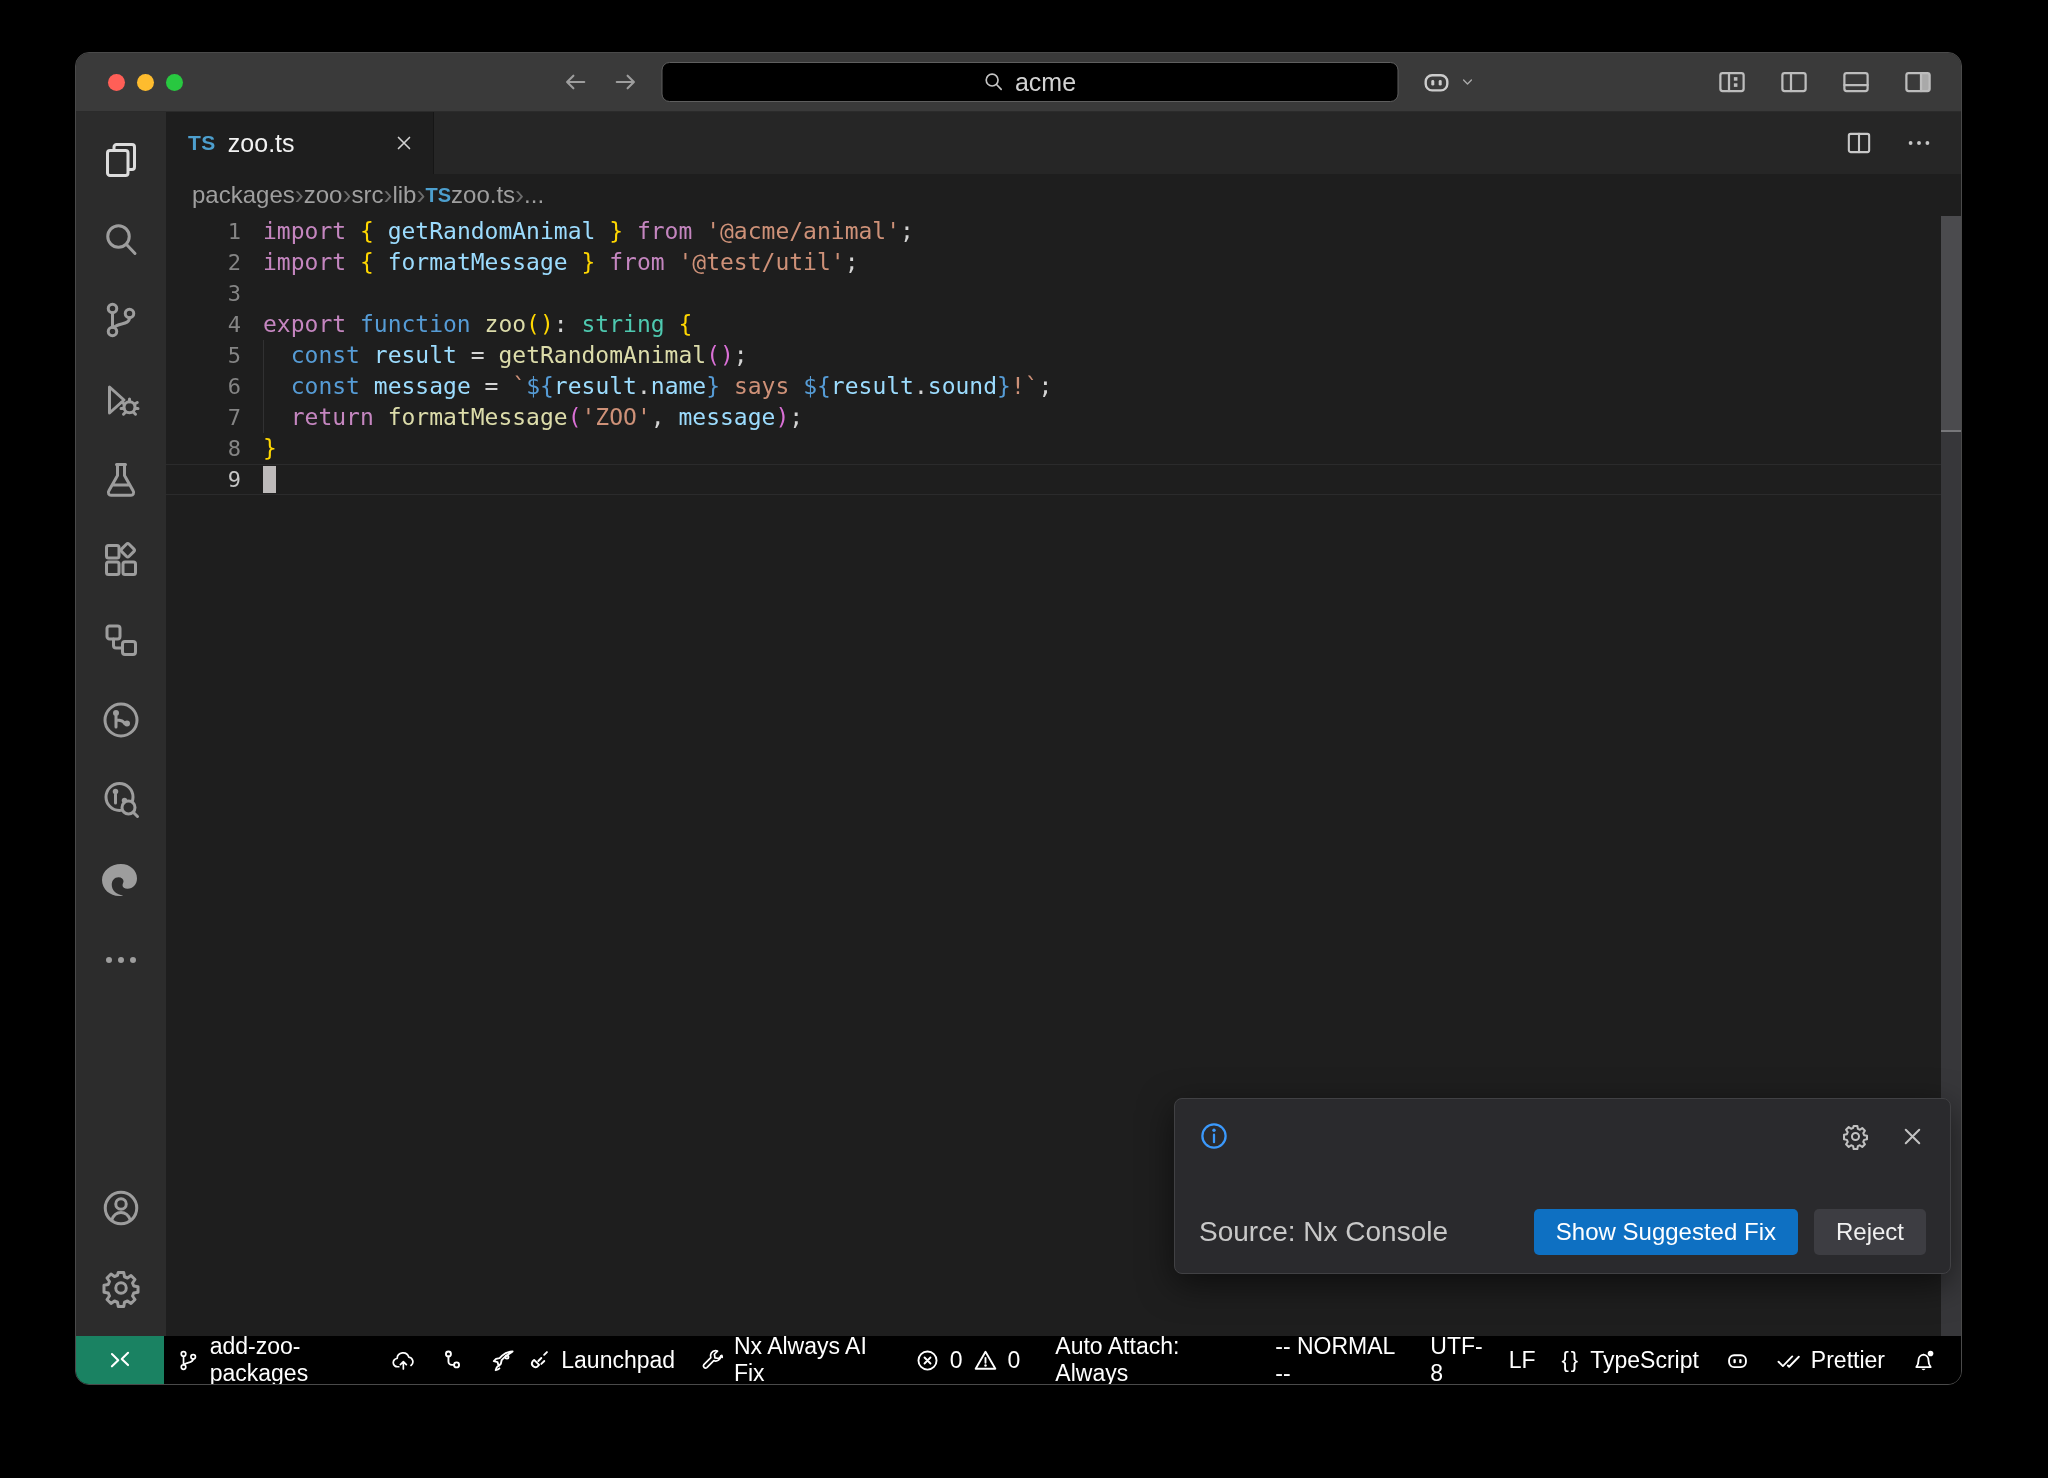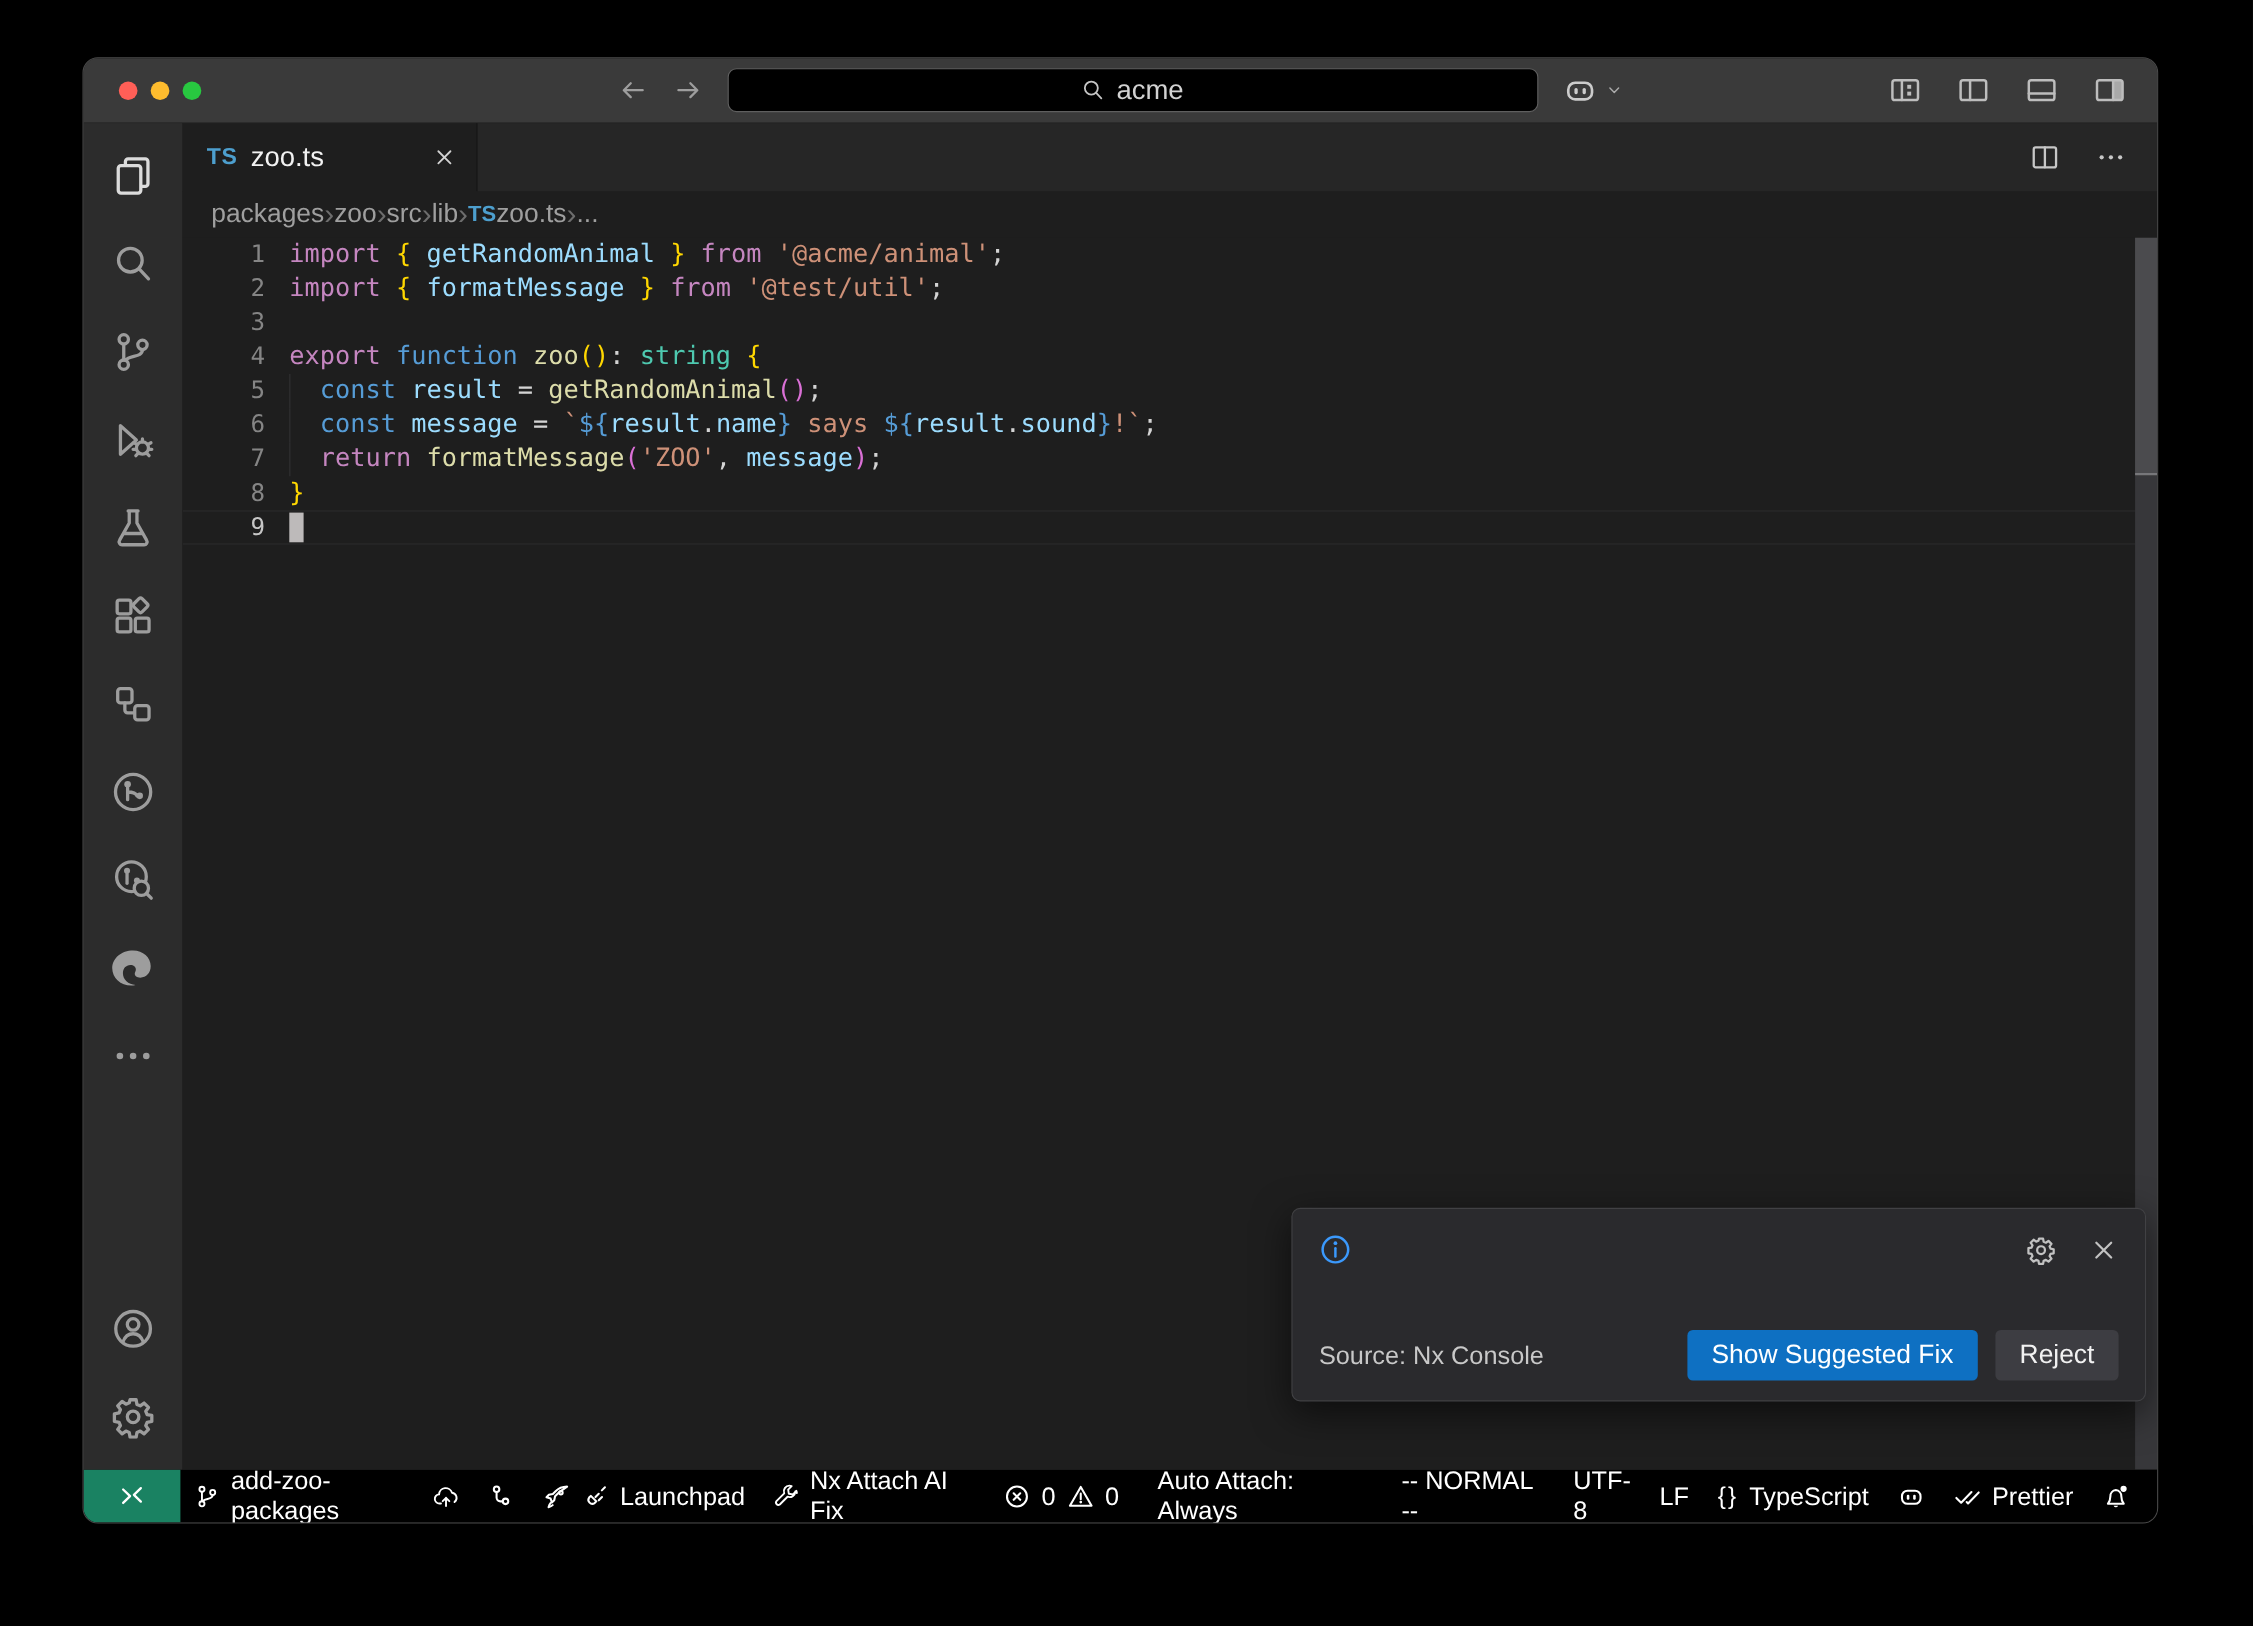--- a/index.html
+++ b/index.html
@@ -74,21 +74,21 @@
   .notification{position:absolute;right:10px;bottom:62px;width:777px;height:176px;background:#2a2a2d;
                 border:1px solid #414144;border-radius:8px;box-shadow:0 10px 34px rgba(0,0,0,.55);
                 padding:18px 24px;box-sizing:border-box;display:flex;flex-direction:column;z-index:5}
   .notif-row1{display:flex;gap:16px}
   .notif-row1 .info{color:#3b99fc;flex:none;padding-top:4px}
   .notif-row1 .info svg{width:30px;height:30px}
   .notif-msg{width:640px;color:#dbdbdb;font-size:26px;line-height:39px}
   .notif-icons{margin-left:auto;display:flex;gap:30px;color:#c2c2c2;align-items:flex-start;padding-top:6px}
   .notif-icons svg{width:27px;height:27px}
   .notif-row2{margin-top:auto;display:flex;align-items:center}
-  .notif-source{color:#c8c8c8;font-size:23px}
+  .notif-source{color:#c8c8c8;font-size:28px}
   .btns{margin-left:auto;display:flex;gap:16px}
   .btn{font-size:24px;padding:9px 22px;border-radius:5px;border:none;font-family:inherit}
   .btn.primary{background:#0e70c2;color:#fff}
   .btn.secondary{background:#3d3d42;color:#f1f1f1}
 
   
   .statusbar{height:48px;flex:none;background:#000000;color:#fff;display:flex;align-items:stretch;font-size:23px}
   .remote{width:88px;flex:none;background:#1a8262;display:flex;align-items:center;justify-content:center}
   .remote svg{width:28px;height:28px}
   .sb-left{display:flex;align-items:stretch}
@@ -419,21 +419,21 @@
           </svg>
         <svg viewBox="0 0 16 16">
             <path d="M5.2 7.6l3.2 3.2-1 1a2.3 2.3 0 0 1-3.2-3.2zM7.9 8.3l1.9-1.9M9.8 10.2l1.9-1.9M11.6 4.4l1.8-1.8"></path>
           </svg>
         <span>Launchpad</span>
       </span>
       <span class="sb-item">
         <svg viewBox="0 0 16 16">
             <path d="M13.9 4.8a3.6 3.6 0 0 1-4.9 3.3l-4.9 4.9a1.5 1.5 0 0 1-2.1-2.1L6.9 6a3.6 3.6 0 0 1 3.3-4.9c.5 0 .9.1 1.4.3L9.4 3.6l.4 2.6 2.6.4 2.2-2.2c.2.4.3.9.3 1.4z"></path>
           </svg>
-        <span>Nx Attach AI Fix</span>
+        <span>Nx Always AI Fix</span>
       </span>
       <span class="sb-item">
         <svg viewBox="0 0 16 16">
             <circle cx="8" cy="8" r="5.8"></circle>
             <path d="M6.1 6.1l3.8 3.8M9.9 6.1l-3.8 3.8"></path>
           </svg>
         <span>0</span>
         <svg viewBox="0 0 16 16">
             <path d="M8 2.4l6.3 10.9H1.7z"></path>
             <path d="M8 6.3v3.2"></path>

